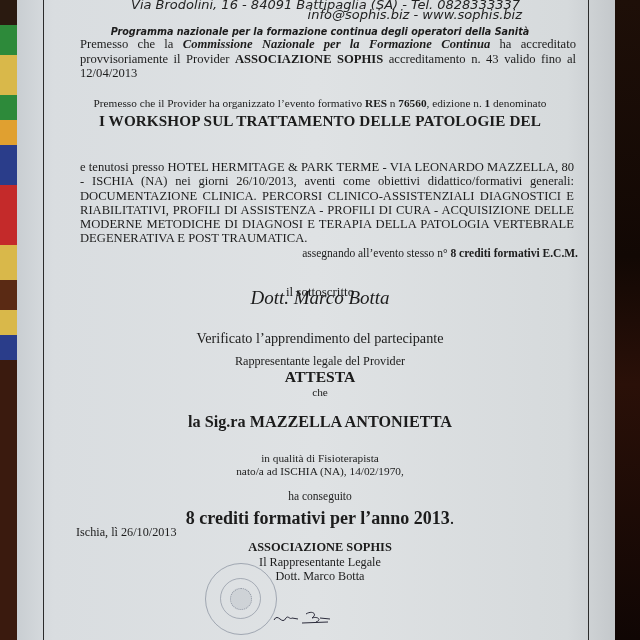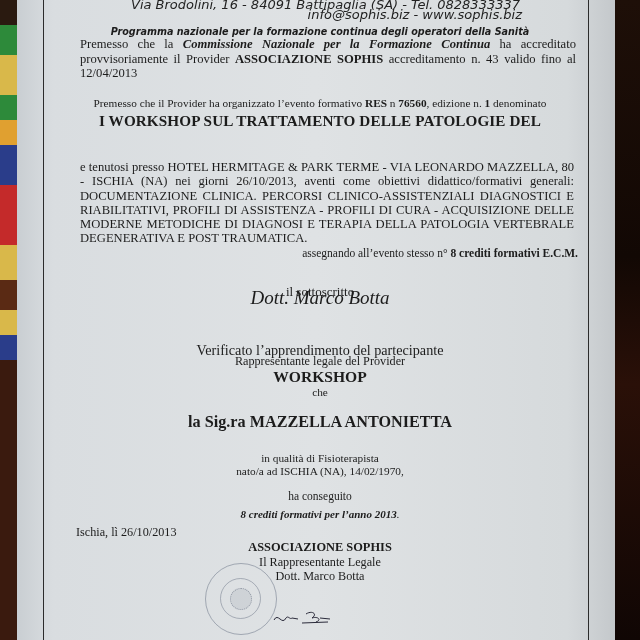--- a/index.html
+++ b/index.html
@@ -27,28 +27,28 @@
   .event { position: absolute; top: 97px; left: 0; width: 516px; text-align: center; font-size: 11.3px; }
   .title { position: absolute; top: 113px; left: 0; width: 516px; text-align: center; font-size: 15.2px; font-weight: bold; line-height: 16.5px; letter-spacing: 0.1px; }
 
   .para2 { position: absolute; top: 160px; left: 18px; width: 494px; font-size: 12.6px; line-height: 14.3px; text-align: justify; }
   .assegn { position: absolute; top: 247px; left: 0; width: 516px; text-align: right; font-size: 11.5px; }
 
   .c { position: absolute; left: 0; width: 516px; text-align: center; }
   .sotto { top: 284px; font-size: 13px; }
   .dott { top: 287px; font-size: 19px; font-style: italic; }
   .rapp { top: 318px; font-size: 12.2px; margin-top: 36px; }
-  .verif { top: 342px; font-size: 14.2px; }
+  .verif { top: 330px; font-size: 14.2px; }
   .attesta { top: 368px; font-size: 15.6px; font-weight: bold; }
   .che { top: 386px; font-size: 11.3px; }
   .nome { top: 413px; font-size: 16.2px; font-weight: bold; }
   .qual { top: 452px; font-size: 11.3px; }
   .nato { top: 465px; font-size: 11.3px; }
   .conseg { top: 490px; font-size: 11.5px; }
-  .crediti { top: 508px; font-size: 11px; font-weight: bold; font-style: italic; }
+  .crediti { top: 508px; font-size: 18px; font-weight: bold; }
 
   .luogo { position: absolute; top: 525px; left: 14px; font-size: 12.2px; }
   .assoc { top: 540px; font-size: 12.4px; font-weight: bold; }
   .ilrapp { top: 555px; font-size: 12.2px; }
   .mb { top: 569px; font-size: 12.2px; }
 
   .stamp { position: absolute; left: 205px; top: 563px; width: 72px; height: 72px; border-radius: 50%;
     border: 1.5px solid rgba(90,100,120,0.55); opacity: 0.85; }
   .stamp .inner { position: absolute; left: 14px; top: 14px; width: 41px; height: 41px; border-radius: 50%; border: 1px solid rgba(90,100,120,0.5); }
   .stamp .core { position: absolute; left: 24px; top: 24px; width: 22px; height: 22px; border-radius: 50%; border: 1px dotted rgba(80,90,110,0.6); background: rgba(150,160,170,0.25); }
@@ -100,21 +100,21 @@
   <div class="para2">e tenutosi presso HOTEL HERMITAGE &amp; PARK TERME - VIA LEONARDO MAZZELLA, 80 - ISCHIA (NA) nei giorni 26/10/2013, aventi come obiettivi didattico/formativi generali: DOCUMENTAZIONE CLINICA. PERCORSI CLINICO-ASSISTENZIALI DIAGNOSTICI E RIABILITATIVI, PROFILI DI ASSISTENZA - PROFILI DI CURA - ACQUISIZIONE DELLE MODERNE METODICHE DI DIAGNOSI E TERAPIA DELLA PATOLOGIA VERTEBRALE DEGENERATIVA E POST TRAUMATICA.</div>
 
   <div class="assegn">
     <span>assegnando all’evento stesso n° </span><b>8 crediti formativi E.C.M.</b>
   </div>
 
   <div class="c sotto">il sottoscritto</div>
   <div class="c dott">Dott. Marco Botta</div>
   <div class="c rapp">Rappresentante legale del Provider</div>
   <div class="c verif">Verificato l’apprendimento del partecipante</div>
-  <div class="c attesta">WORKSHOP</div>
+  <div class="c attesta">ATTESTA</div>
   <div class="c che">che</div>
   <div class="c nome">la Sig.ra MAZZELLA ANTONIETTA</div>
   <div class="c qual">in qualità di Fisioterapista</div>
   <div class="c nato">nato/a ad ISCHIA (NA), 14/02/1970,</div>
   <div class="c conseg">ha conseguito</div>
   <div class="c crediti"><span>8 crediti formativi per l’anno 2013</span><span style="font-weight:normal">.</span></div>
 
   <div class="luogo">Ischia, lì 26/10/2013</div>
 
   <div class="c assoc">ASSOCIAZIONE SOPHIS</div>

